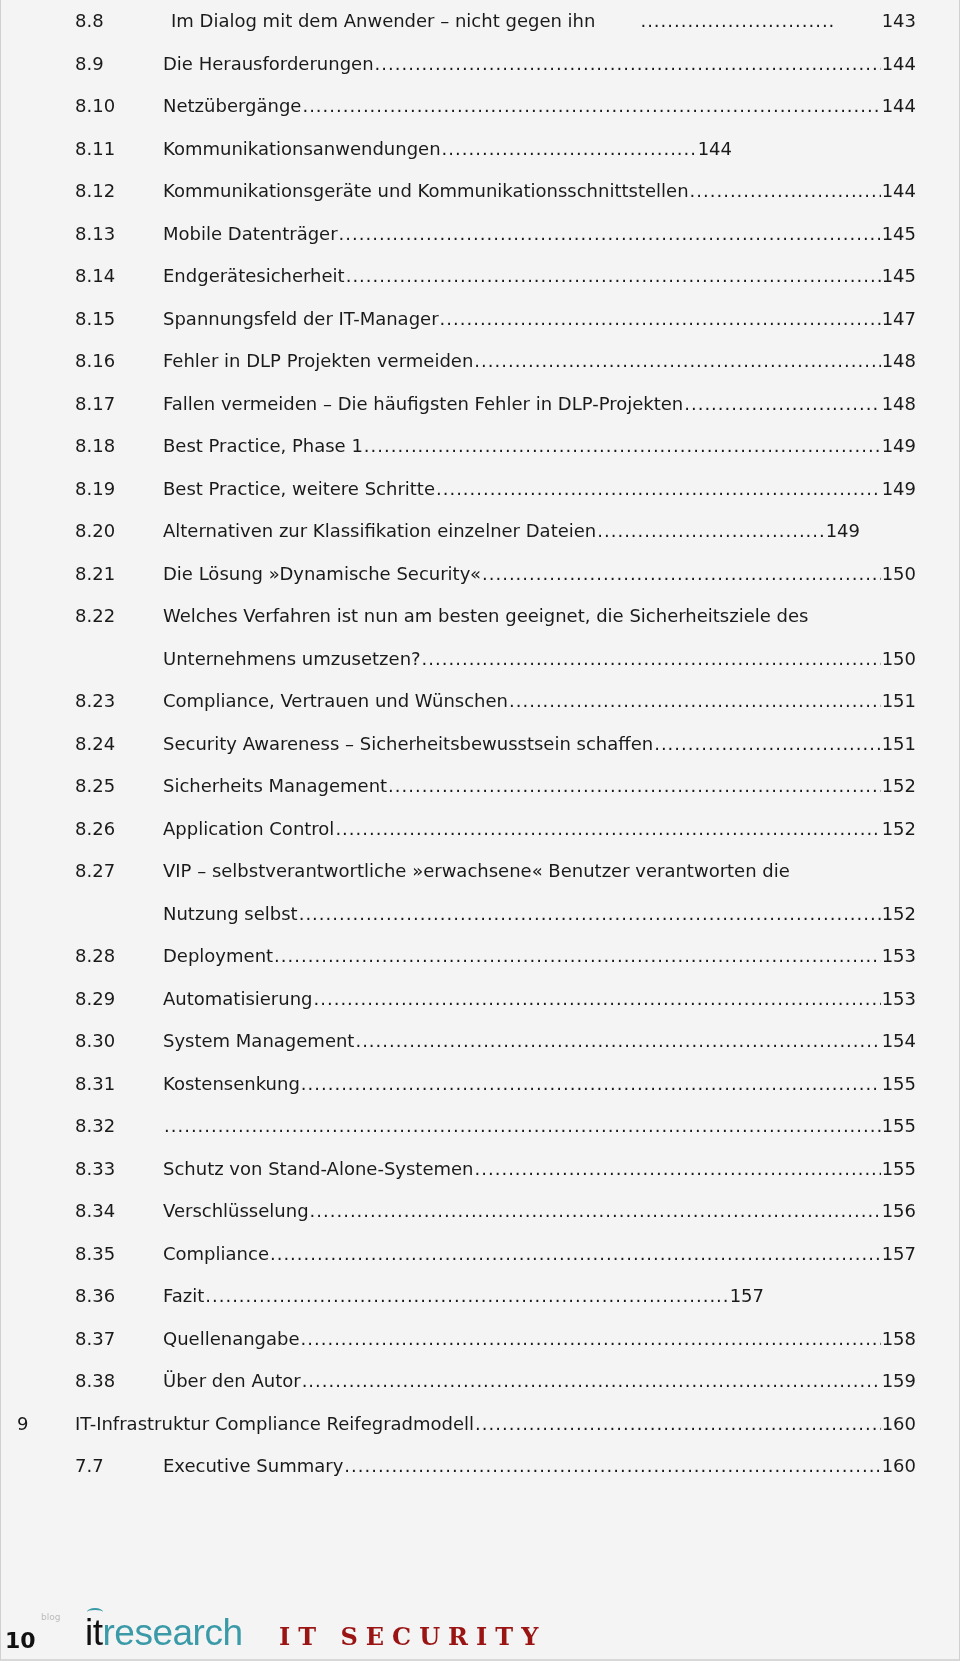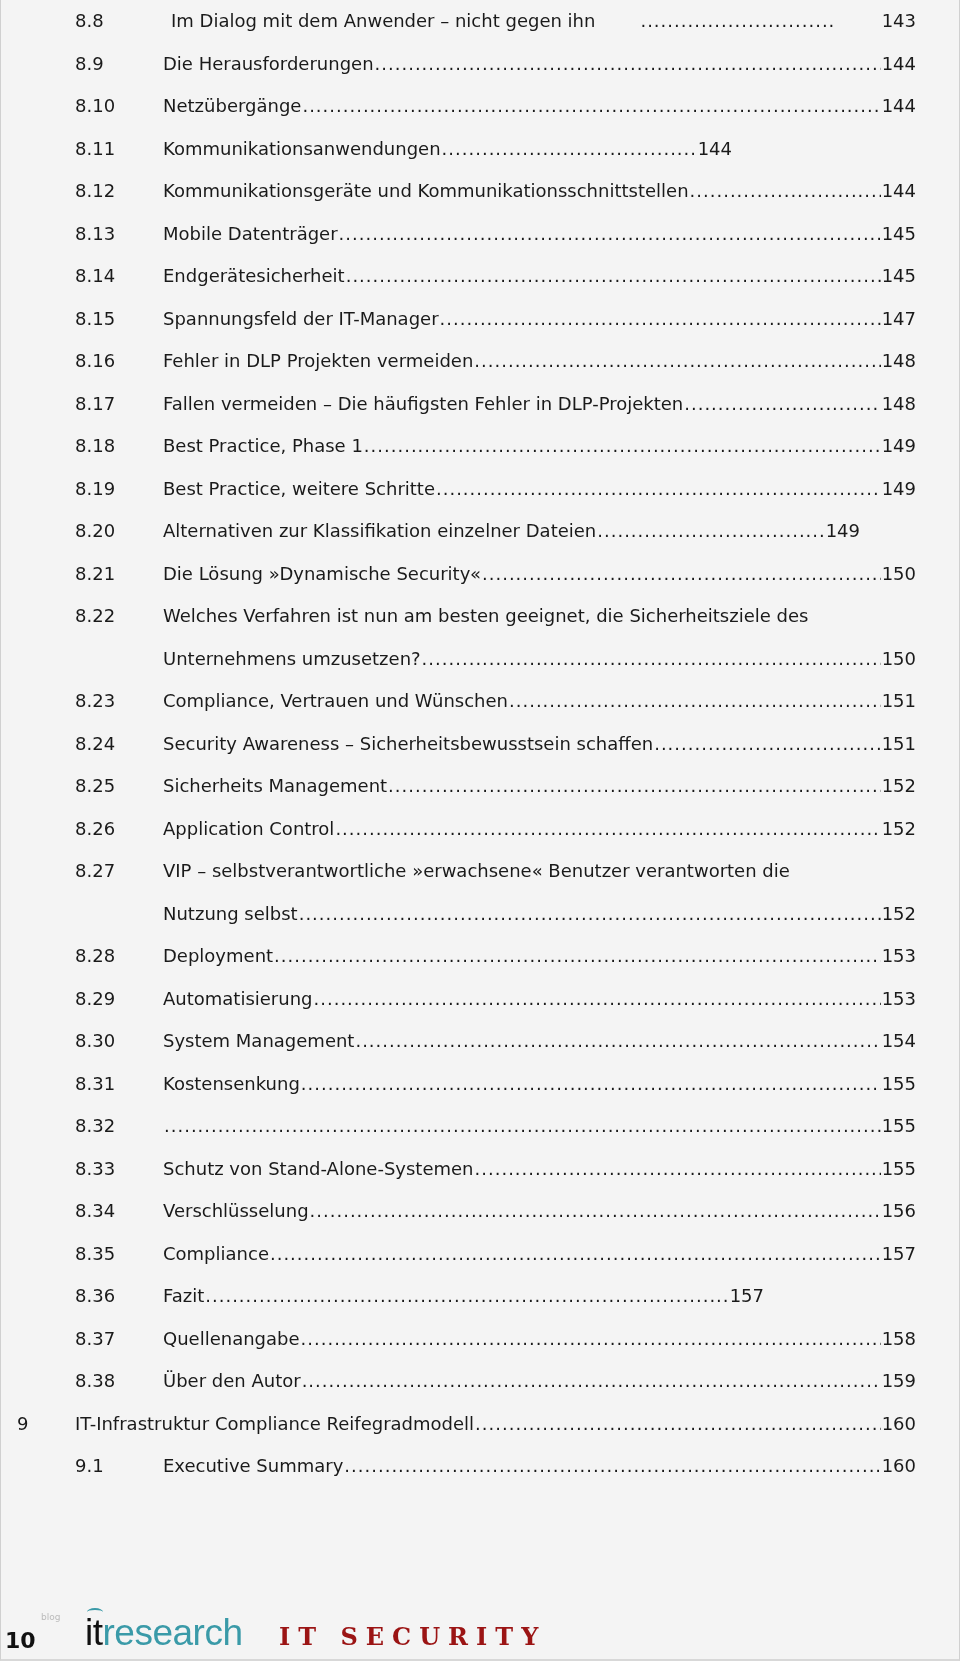--- a/index.html
+++ b/index.html
@@ -316,21 +316,21 @@
       </div>
       <div class="row" style="top: 1402.5px; left: 0px; width: 960px;">
         <span class="num" style="left: 6px;">9</span>
         <span class="title" style="left: 64px; right: 0px;">
           <span class="t">IT-Infrastruktur Compliance Reifegradmodell</span>
           <span class="dots"></span>
           <span class="pg" style="margin-right: 55px;">160</span>
         </span>
       </div>
       <div class="row" style="top: 1445px; left: 0px; width: 960px;">
-        <span class="num" style="left: 64px;">9.1</span>
+        <span class="num" style="left: 64px;">7.7</span>
         <span class="title" style="left: 152px; right: 0px;">
           <span class="t">Executive Summary</span>
           <span class="dots"></span>
           <span class="pg" style="margin-right: 55px;">160</span>
         </span>
       </div>
     </div>
 
   <div class="footer">
     <span class="pnum">10</span>

